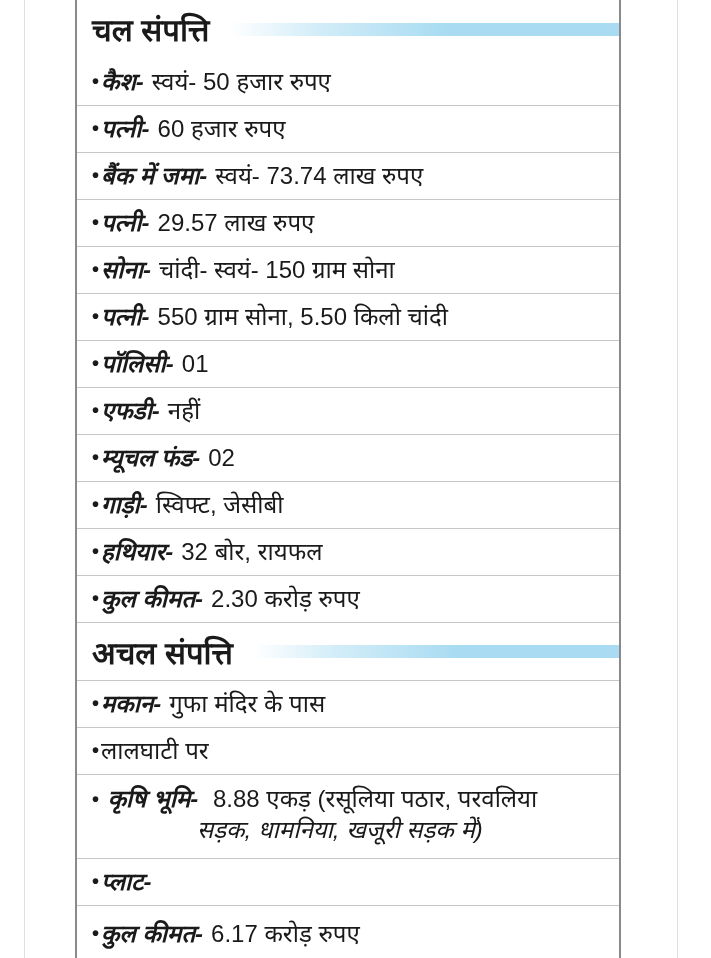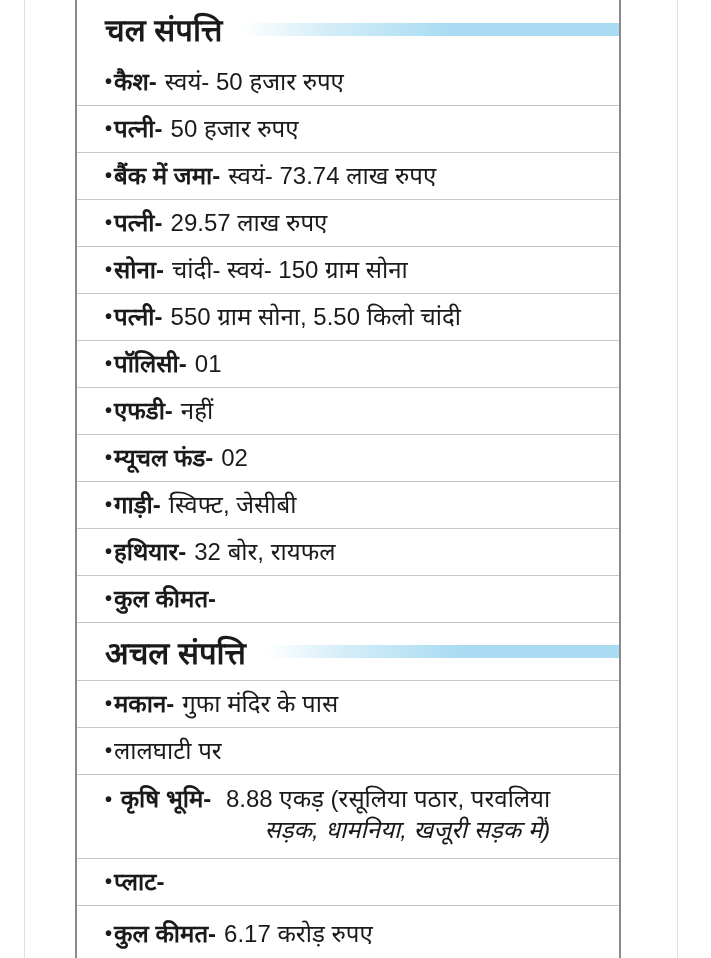--- a/index.html
+++ b/index.html
@@ -20,24 +20,23 @@
   .edge-right{left:677px;}
   .panel{
     position:absolute;left:75px;top:0;width:542px;height:958px;
     border-left:2px solid var(--border);
     border-right:2px solid var(--border);
     background:#ffffff;
     display:flex;flex-direction:column;
   }
   .row{
     box-sizing:border-box;
-    padding-left:28px;
+    padding-left:15px;
     display:flex;align-items:center;
     flex:0 0 auto;
-    text-align:right;
   }
   .heading-row{height:58px;}
   .heading-row.bordered{border-top:1px solid var(--divider);}
   .heading-text{
     font-size:31px;font-weight:bold;letter-spacing:0px;white-space:nowrap;
   }
   .accent-bar{
     flex:1 1 auto;height:13px;margin-left:20px;align-self:center;
     background:linear-gradient(90deg, rgba(169,220,242,0) 0%, rgba(169,220,242,0.5) 22%, var(--accent) 55%, var(--accent) 100%);
   }
@@ -45,21 +44,21 @@
     height:47px;
     border-top:1px solid var(--divider);
     font-size:24px;line-height:30px;
   }
   .item-row.first{border-top:none;}
   .item-row.tall{height:84px;align-items:flex-start;padding-top:9px;}
   .item-row.last{height:56px;}
   .bullet{
     font-weight:bold;font-size:20px;margin-right:2px;position:relative;top:-1px;
   }
-  .label{font-weight:bold;margin-right:8px;white-space:nowrap;}
+  .label{font-weight:bold;margin-right:8px;white-space:nowrap;font-style:italic;}
   .value{white-space:nowrap;}
   .wrapvalue{display:block;}
   .value2{display:block;margin-left:105px;white-space:nowrap;font-style:italic;}
 </style>
 </head>
 <body>
 
 <div class="edge-line edge-left"></div>
 <div class="edge-line edge-right"></div>
 
@@ -72,21 +71,21 @@
 
   <div class="row item-row first">
     <span class="bullet">•</span>
     <span class="label">कैश-</span>
     <span class="value">स्वयं- 50 हजार रुपए</span>
   </div>
 
   <div class="row item-row">
     <span class="bullet">•</span>
     <span class="label">पत्नी-</span>
-    <span class="value">50 हजार रुपए</span>
+    <span class="value">60 हजार रुपए</span>
   </div>
 
   <div class="row item-row">
     <span class="bullet">•</span>
     <span class="label">बैंक में जमा-</span>
     <span class="value">स्वयं- 73.74 लाख रुपए</span>
   </div>
 
   <div class="row item-row">
     <span class="bullet">•</span>
@@ -132,20 +131,21 @@
 
   <div class="row item-row">
     <span class="bullet">•</span>
     <span class="label">हथियार-</span>
     <span class="value">32 बोर, रायफल</span>
   </div>
 
   <div class="row item-row">
     <span class="bullet">•</span>
     <span class="label">कुल कीमत-</span>
+    <span class="value">2.30 करोड़ रुपए</span>
   </div>
 
   <div class="row heading-row bordered">
     <span class="heading-text">अचल संपत्ति</span>
     <div class="accent-bar"></div>
   </div>
 
   <div class="row item-row">
     <span class="bullet">•</span>
     <span class="label">मकान-</span>

